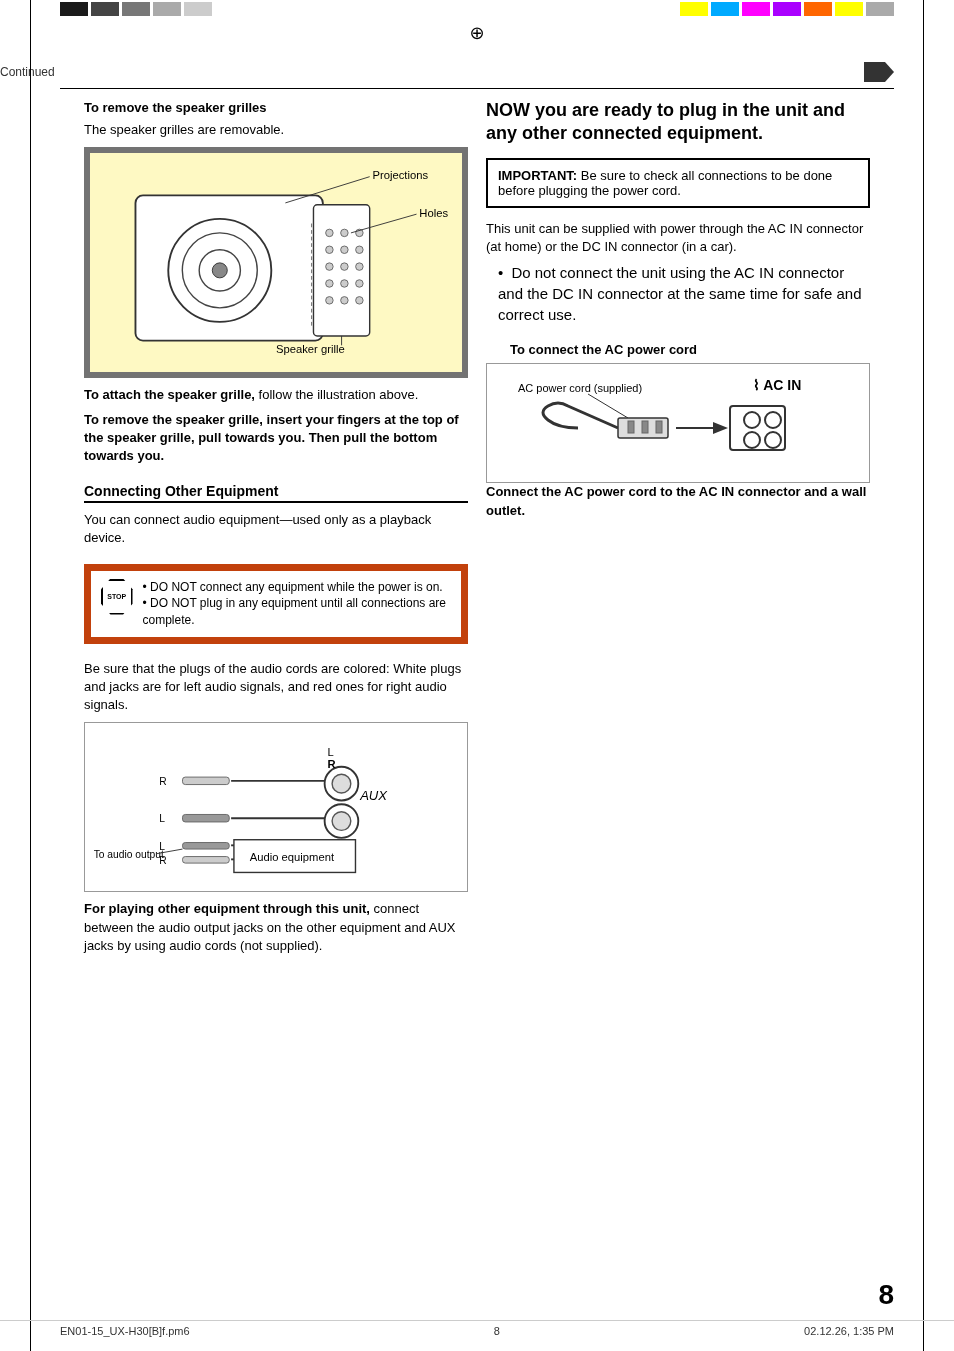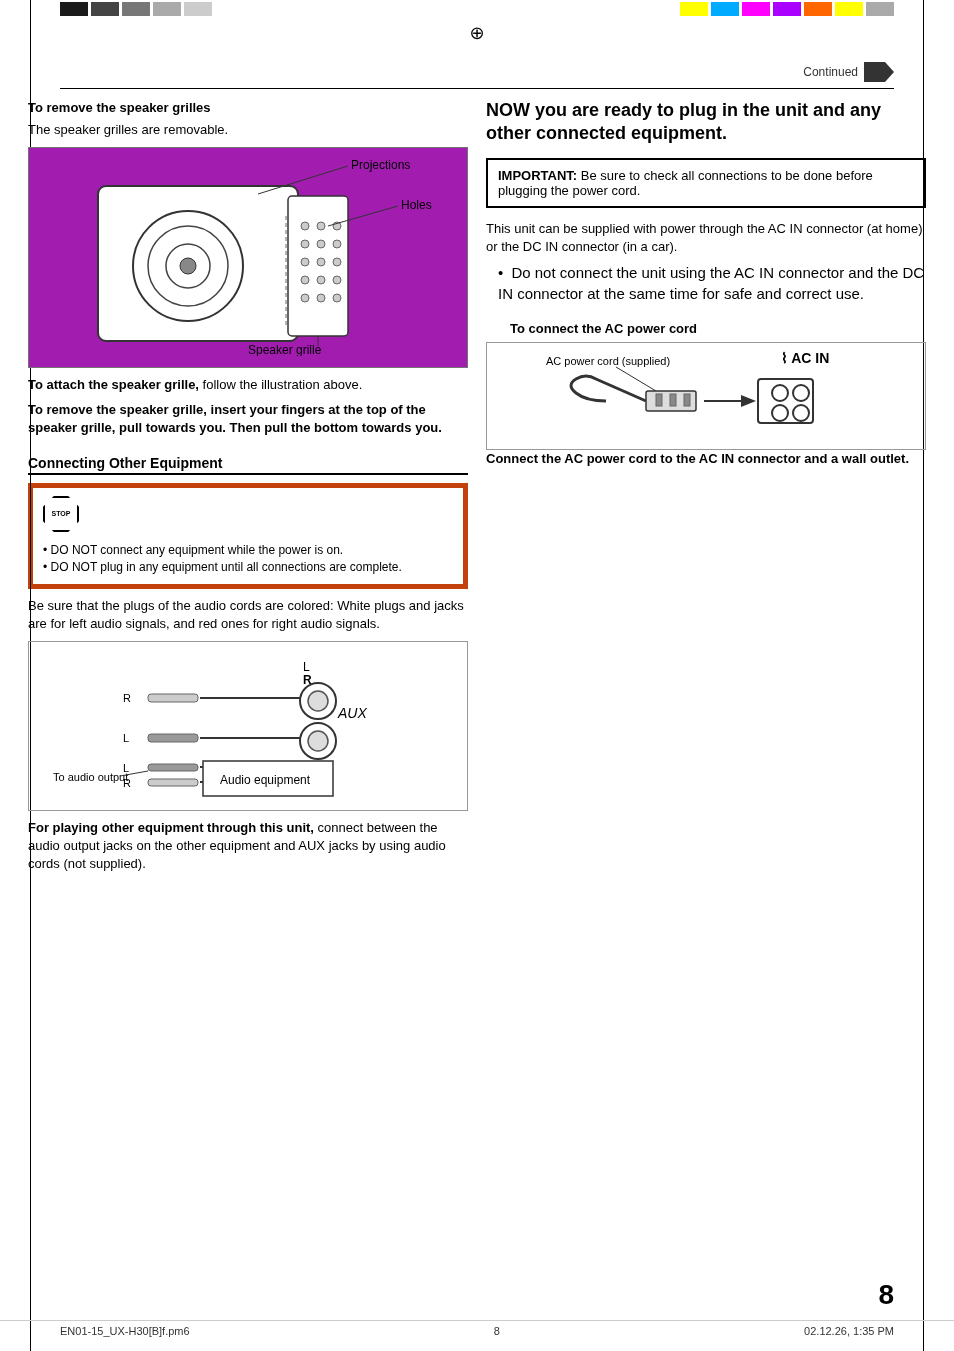--- a/index.html
+++ b/index.html
@@ -44,21 +44,21 @@
       justify-content: space-between;
       align-items: flex-start;
       padding: 0 60px;
       margin-top: 4px;
       height: 30px;
     }
 
     
     .continued-bar {
       display: flex;
-      justify-content: flex-end;
+      justify-content: space-between;
       padding-right: 60px;
       margin-top: 10px;
       margin-bottom: 6px;
       align-items: center;
       gap: 6px;
       font-size: 12px;
       color: #333;
     }
     .continued-arrow {
       width: 30px;
@@ -71,21 +71,21 @@
     
     .section-divider {
       border: none;
       border-top: 1px solid #000;
       margin: 4px 60px 0 60px;
     }
 
     
     .main-content {
       display: flex;
-      padding: 0 28px;
+      padding: 0 84px;
       gap: 18px;
       margin-top: 10px;
     }
     .left-col {
       flex: 1;
       max-width: 460px;
     }
     .right-col {
       flex: 1;
     }
@@ -107,41 +107,40 @@
       font-weight: bold;
     }
     p {
       margin-bottom: 6px;
       line-height: 1.4;
       font-size: 13px;
     }
 
     
     .diagram-box {
-      border: 1px solid #737373;
+      border: 6px solid #737373;
       margin: 8px 0;
-      background: #a21caf;
+      background: #fef9c3;
       position: relative;
       padding: 8px;
       text-decoration: underline;
     }
     .speaker-diagram {
       width: 100%;
       height: 200px;
     }
 
     
     .warning-box {
-      border: 5px solid #c2410c;
+      border: 7px solid #c2410c;
       padding: 8px 10px;
-      margin: 8px 0;
+      margin: 16px 0;
       display: flex;
       gap: 10px;
       align-items: flex-start;
-      flex-direction: column;
     }
     .stop-octagon {
       width: 36px;
       height: 36px;
       background: #fff;
       border: 2px solid #000;
       clip-path: polygon(30% 0%, 70% 0%, 100% 30%, 100% 70%, 70% 100%, 30% 100%, 0% 70%, 0% 30%);
       display: flex;
       align-items: center;
       justify-content: center;
@@ -177,21 +176,21 @@
       padding: 8px 10px;
       margin-bottom: 12px;
       font-size: 13px;
     }
 
     
     .ac-diagram {
       border: 1px solid #999;
       margin: 0 0;
       padding: 8px;
-      height: 108px;
+      height: 120px;
       position: relative;
       display: flex;
       align-items: center;
       justify-content: space-between;
     }
 
     
     .page-number {
       position: absolute;
       bottom: 40px;
@@ -329,20 +328,21 @@
         <span class="bold-label">To attach the speaker grille,</span> follow the illustration above.
       </p>
       <p>
         <span class="bold-label">To remove the speaker grille, insert your fingers at the top of the speaker grille, pull towards you. Then pull the bottom towards you.</span>
       </p>
     </div>
 
     <div style="margin-top:18px;">
       <div class="section-title">Connecting Other Equipment</div>
 
+      <p>You can connect audio equipment—used only as a playback device.</p>
 
       <div class="warning-box">
         <div class="stop-octagon">
           <span style="font-size:7px;font-weight:bold;line-height:1;">STOP</span>
         </div>
         <div class="warning-text">
           <ul>
             <li>DO NOT connect any equipment while the power is on.</li>
             <li>DO NOT plug in any equipment until all connections are complete.</li>
           </ul>

